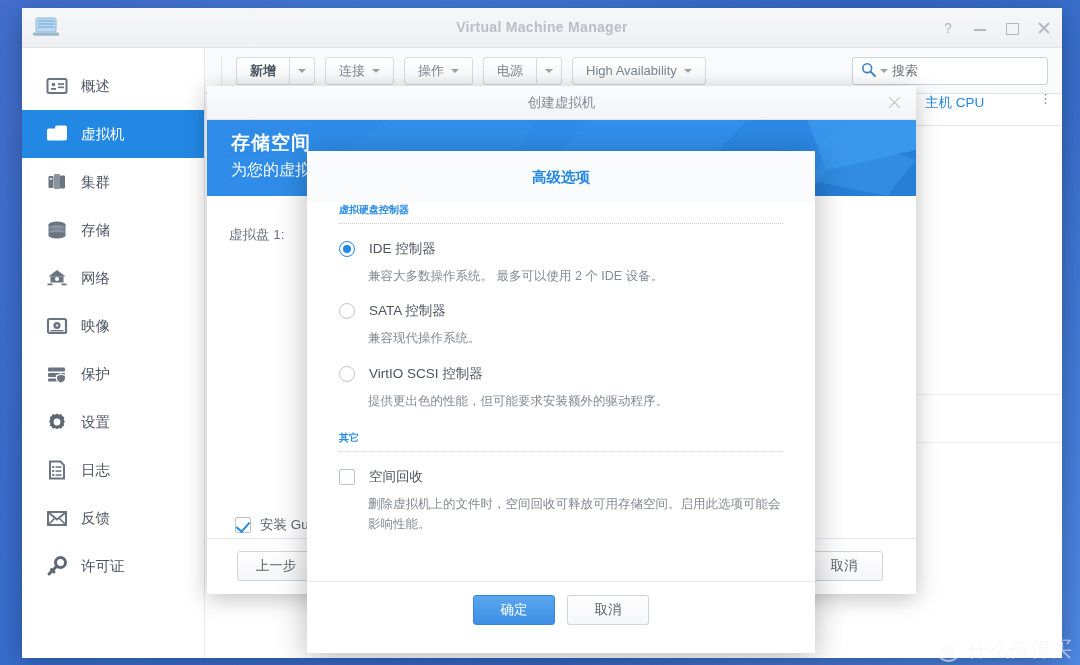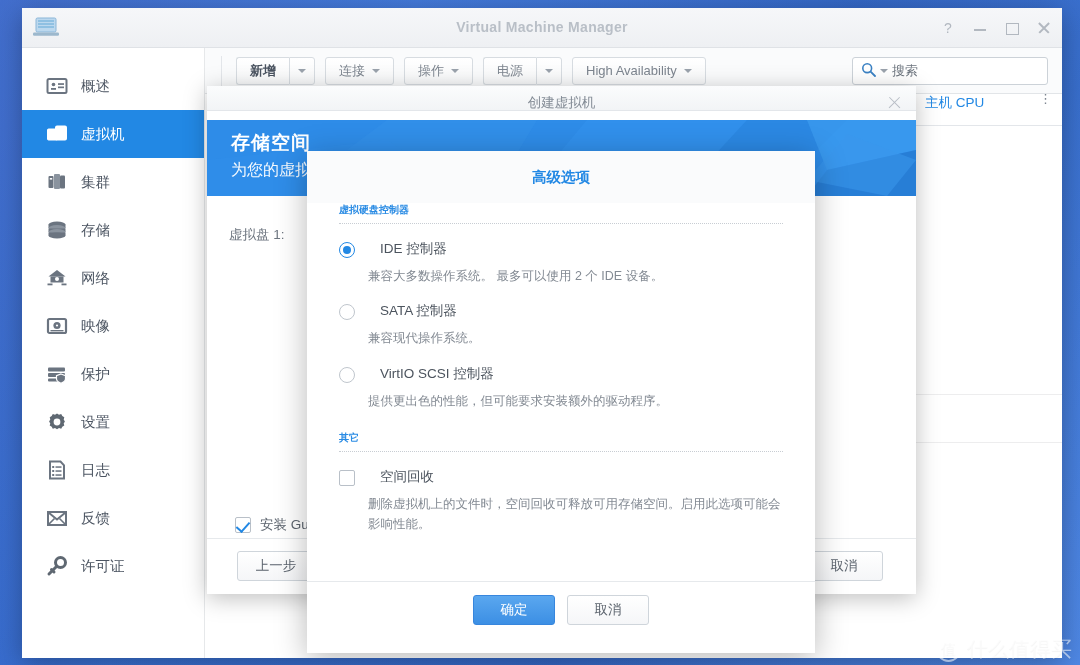--- a/index.html
+++ b/index.html
@@ -104,21 +104,21 @@
   .metric-title { color: #2288e4; font-size: 13.5px; }
   .dots-v { color: #7f8792; font-size: 13px; letter-spacing: 0; line-height: 10px; cursor:pointer; }
   .metric-rule { position: absolute; left: 0; right: 0; height: 1px; background: #ededee; }
 
   
   .wizard {
     position: absolute; left: 185px; top: 78px; width: 709px; height: 508px;
     background: #fff; box-shadow: 0 4px 22px rgba(0,0,0,0.26); overflow: hidden;
   }
   .wiz-title {
-    height: 25px; background: linear-gradient(180deg,#fbfcfd,#f2f4f6);
+    height: 34px; background: linear-gradient(180deg,#fbfcfd,#f2f4f6);
     border-bottom: 1px solid #e3e6ea; position: relative;
   }
   .wiz-title span {
     display: block; line-height: 33px; text-align: center; font-size: 13.5px; color: #838b95;
   }
   .wiz-close {
     position: absolute; right: 14px; top: 9px; width: 16px; height: 16px; cursor: pointer;
   }
   .wiz-close::before,.wiz-close::after{content:"";position:absolute;left:1px;top:7px;width:15px;height:1.4px;background:#b7bdc5;}
   .wiz-close::before{transform:rotate(45deg);} .wiz-close::after{transform:rotate(-45deg);}
@@ -166,21 +166,21 @@
   }
   .adv-head {
     height: 52px; background: #fafbfc;
     display: flex; align-items: center; justify-content: center;
   }
   .adv-head span { font-size: 14.5px; color: #2288e4; font-weight: bold; }
   .adv-body { padding: 0 32px; height: 394px; position: relative; }
   .sec-title { font-size: 10px; color: #2b8ce4; font-weight: bold; padding-bottom: 6px; }
   .sec-rule { border-bottom: 1px dotted #c8cdd3; margin-bottom: 16px; }
   .opt { margin-bottom: 2px; }
-  .opt-line { display: flex; align-items: flex-end; gap: 25px; cursor: pointer; }
+  .opt-line { display: flex; align-items: center; gap: 14px; cursor: pointer; }
   .radio {
     width: 16px; height: 16px; border-radius: 50%; border: 1px solid #c0c6cd; background: #fff;
     flex: none; position: relative;
   }
   .radio.sel { border-color: #2288e4; }
   .radio.sel::after {
     content: ""; position: absolute; left: 3px; top: 3px; width: 8px; height: 8px;
     border-radius: 50%; background: #2288e4;
   }
   .opt-label { font-size: 13.5px; color: #4c545e; }

